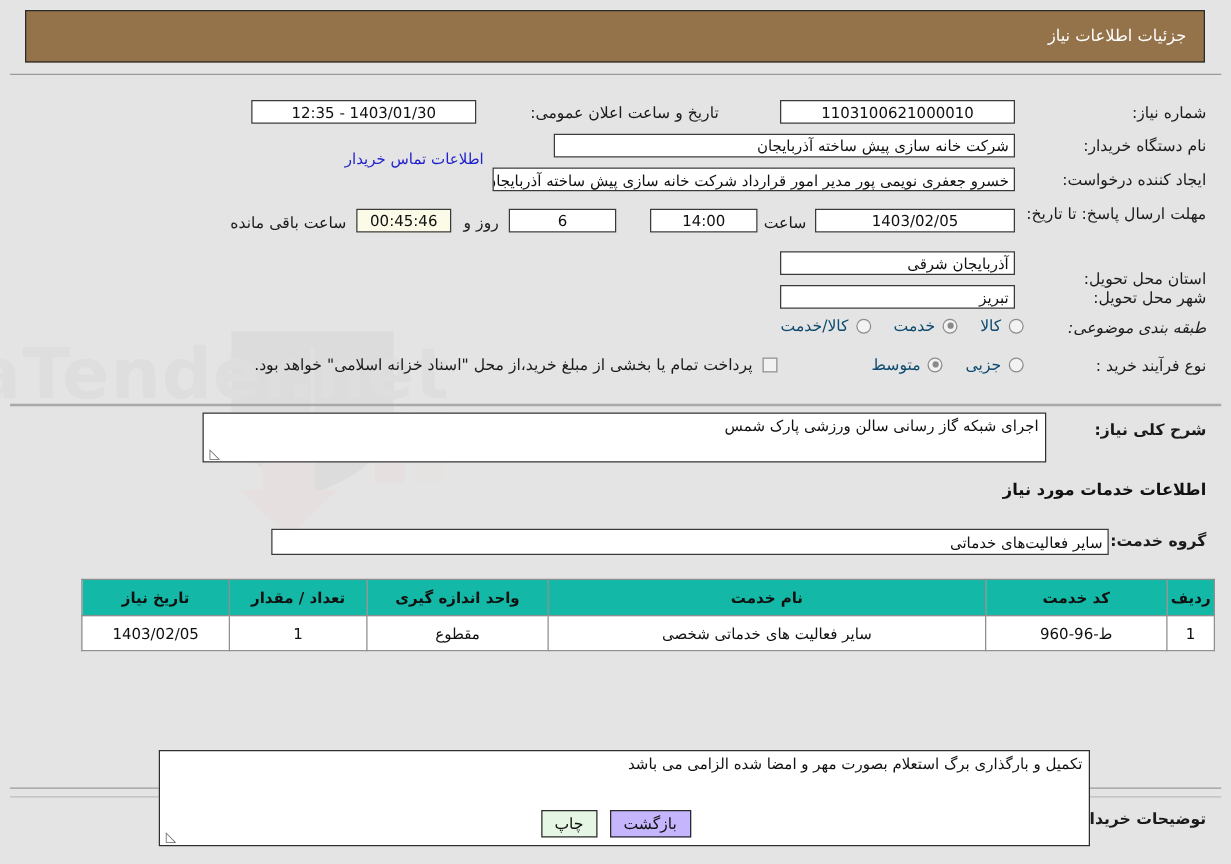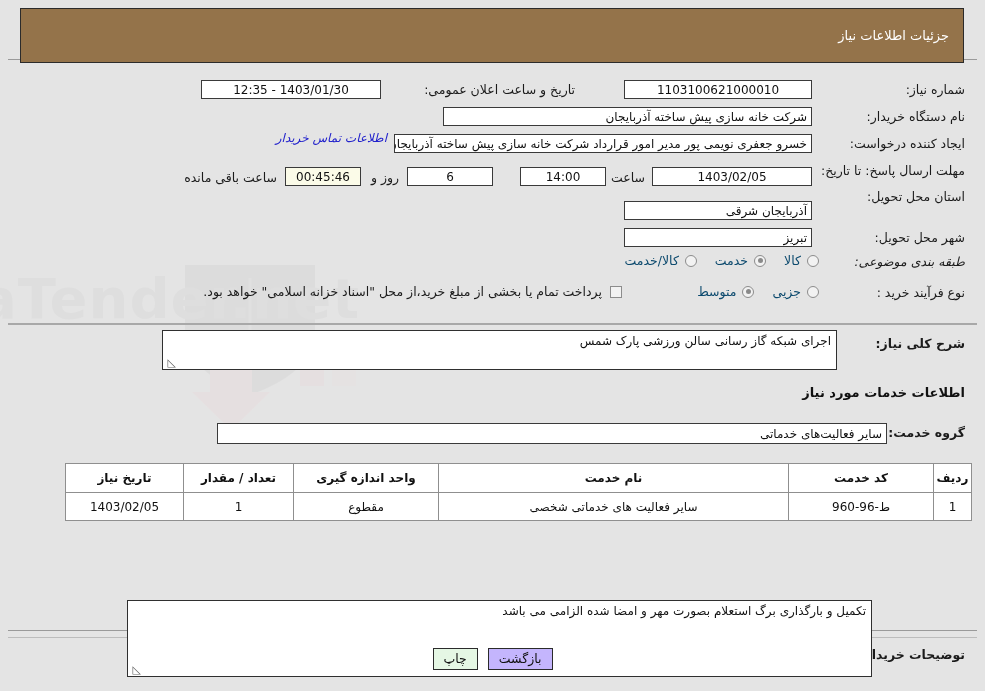--- a/index.html
+++ b/index.html
@@ -26,21 +26,21 @@
     pointer-events: none;
     z-index: 0;
   }
 
   
   .title-bar {
     position: absolute;
     left: 20px;
     top: 8px;
     width: 944px;
-    height: 55px;
+    height: 42px;
     background: #94734a;
     border: 1px solid #2b2b2b;
     box-sizing: border-box;
     display: flex;
     align-items: center;
     justify-content: flex-start;
     padding-right: 14px;
     z-index: 3;
   }
   .title-bar .title-text {
@@ -178,21 +178,21 @@
   }
 
   
   .tbl {
     position: absolute;
     border-collapse: collapse;
     font-size: 12px;
     table-layout: fixed;
   }
   .tbl th {
-    background: #ffffff;
+    background: #14b8a6;
     border: 1px solid #8f8f8f;
     color: #111;
     font-weight: bold;
     height: 26px;
     font-size: 12px;
     text-align: center;
   }
   .tbl td {
     background: #ffffff;
     border: 1px solid #8f8f8f;
@@ -265,34 +265,34 @@
 
       <div class="row" style="top:49px; right:12px;">
         <span class="lbl">نام دستگاه خریدار:</span>
       </div>
       <div class="field right" style="position:absolute; top:47px; width:369px; right:165px;">شرکت خانه سازی پیش ساخته آذربایجان</div>
 
       <div class="row" style="top:76px; right:12px;">
         <span class="lbl">ایجاد کننده درخواست:</span>
       </div>
       <div class="field right" style="position:absolute; top:74px; width:418px; right:165px;">خسرو جعفری نویمی پور مدیر امور قرارداد شرکت خانه سازی پیش ساخته آذربایجان</div>
-      <a class="link" style="position:absolute; top:71px; right:590px;font-style:italic;">اطلاعات تماس خریدار</a>
+      <a class="link" style="position:absolute; top:60px; right:590px;">اطلاعات تماس خریدار</a>
 
       <div class="row" style="top:103px; right:12px; max-width:150px; white-space:normal;">
         <span class="lbl" style="white-space:normal; display:block; line-height:16px;">مهلت ارسال پاسخ: تا تاریخ:</span>
       </div>
       <div class="field center" style="position:absolute; top:107px; right:165px; width:160px;">1403/02/05</div>
       <span class="lbl" style="position:absolute; top:110px; right:332px;">ساعت</span>
       <div class="field center" style="position:absolute; top:107px; right:371px; width:86px;">14:00</div>
       <div class="field center" style="position:absolute; top:107px; right:484px; width:86px;">6</div>
       <span class="lbl" style="position:absolute; top:110px; right:578px;">روز و</span>
       <div class="field cream" style="position:absolute; top:107px; right:616px; width:76px;">00:45:46</div>
       <span class="lbl" style="position:absolute; top:110px; right:700px;">ساعت باقی مانده</span>
 
-      <div class="row" style="top:129px; right:12px;">
+      <div class="row" style="top:155px; right:12px;">
         <span class="lbl">استان محل تحویل:</span>
       </div>
       <div class="field right" style="position:absolute; top:141px; right:165px; width:188px;">آذربایجان شرقی</div>
 
       <div class="row" style="top:170px; right:12px;">
         <span class="lbl">شهر محل تحویل:</span>
       </div>
       <div class="field right" style="position:absolute; top:168px; right:165px; width:188px;">تبریز</div>
 
       <div class="row" style="top:194px; right:12px;font-style:italic;">

